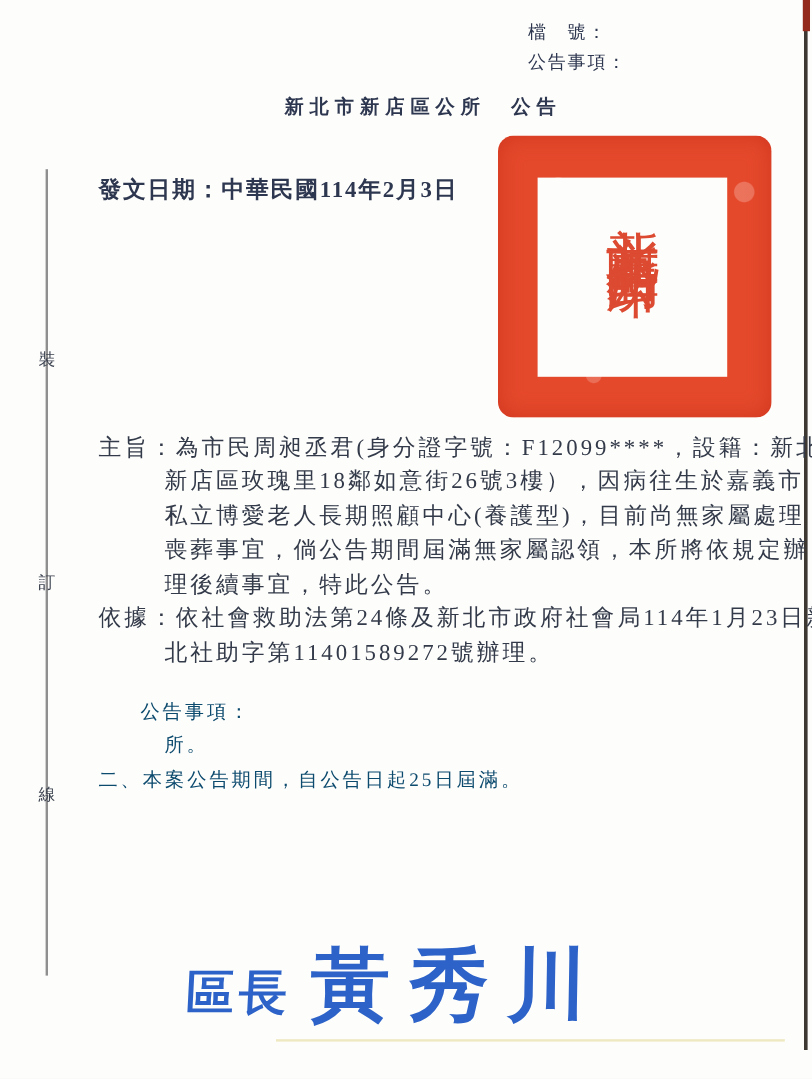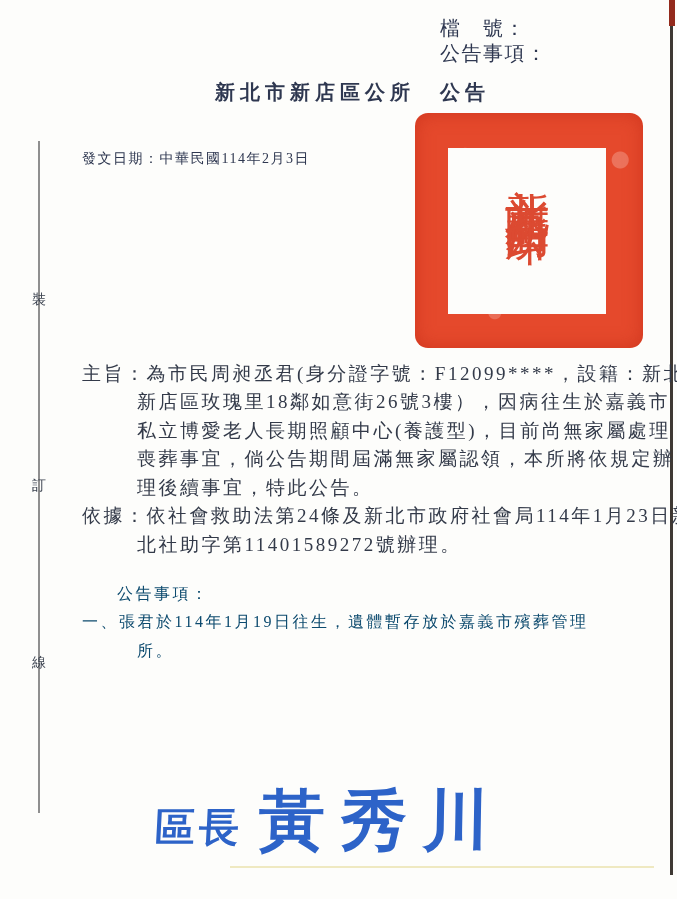--- a/index.html
+++ b/index.html
@@ -16,26 +16,26 @@
   .edge-dark{position:absolute;left:670px;top:0;width:3px;height:875px;background:#3e3833;}
   .edge-red{position:absolute;left:669px;top:0;width:6px;height:26px;background:#932a1c;}
   .fold-line{position:absolute;left:230px;top:866px;width:424px;height:2px;background:#eae1ae;opacity:.75;}
   
   .rail-line{position:absolute;left:38px;top:141px;width:2px;height:672px;background:#8f8f8f;}
   .rail-label{position:absolute;left:29px;width:20px;text-align:center;font-size:14px;color:#3c4350;letter-spacing:0;}
   .rail-zhuang{top:291px;}
   .rail-ding{top:477px;}
   .rail-xian{top:654px;}
   
-  .file-block{position:absolute;left:440px;top:16px;font-size:20px;line-height:25px;letter-spacing:1.5px;color:#2e3750;}
+  .file-block{position:absolute;left:440px;top:16px;font-size:15px;line-height:25px;letter-spacing:1.5px;color:#2e3750;}
   
   .doc-title{position:absolute;left:0;right:0;top:79px;margin:0;text-align:center;text-indent:28px;
-    font-size:20px;font-weight:600;letter-spacing:5px;color:#2e3750;}
+    font-size:16px;font-weight:600;letter-spacing:5px;color:#2e3750;}
   
-  .meta-block{position:absolute;left:82px;top:147px;font-size:14px;line-height:24.4px;letter-spacing:1.5px;color:#2e3750;}
+  .meta-block{position:absolute;left:82px;top:147px;font-size:19px;line-height:24.4px;letter-spacing:1.5px;color:#2e3750;font-weight:bold;}
   
   .seal{position:absolute;left:415px;top:113px;width:228px;height:235px;border-radius:13px;
     background:
       radial-gradient(circle at 22% 18%, rgba(255,255,255,.28) 0 7px, transparent 8px),
       radial-gradient(circle at 78% 72%, rgba(255,255,255,.22) 0 9px, transparent 10px),
       radial-gradient(circle at 60% 30%, rgba(255,255,255,.18) 0 5px, transparent 6px),
       radial-gradient(circle at 35% 85%, rgba(255,255,255,.20) 0 6px, transparent 7px),
       radial-gradient(circle at 90% 20%, rgba(255,240,235,.25) 0 8px, transparent 9px),
       #e5492c;
     box-shadow:inset 0 0 18px rgba(190,40,20,.55);
@@ -91,22 +91,22 @@
     <div class="cont">新店區玫瑰里18鄰如意街26號3樓），因病往生於嘉義市</div>
     <div class="cont">私立博愛老人長期照顧中心(養護型)，目前尚無家屬處理</div>
     <div class="cont">喪葬事宜，倘公告期間屆滿無家屬認領，本所將依規定辦</div>
     <div class="cont">理後續事宜，特此公告。</div>
     <div>依據：依社會救助法第24條及新北市政府社會局114年1月23日新</div>
     <div class="cont">北社助字第11401589272號辦理。</div>
   </div>
 
   <div class="items-block">
     <div class="lead">公告事項：</div>
-    <div>一、張君於114年1月19日往生，遺體暫存放於嘉義市殯葬管理</div>
     <div class="cont">所。</div>
+    <div>二、本案公告期間，自公告日起25日屆滿。</div>
   </div>
 
   <div class="signature">
     <span class="sig-title">區長</span>
     <span class="sig-name">黃秀川</span>
   </div>
 
 </div>
 
 </body></html>

